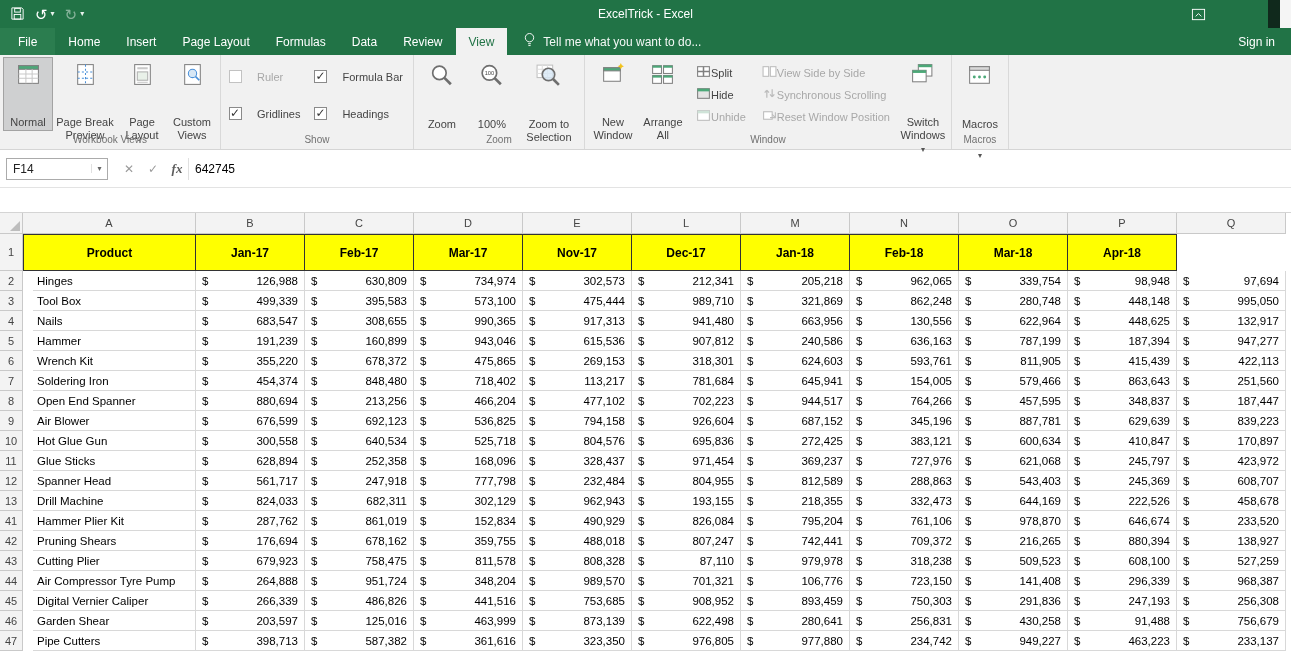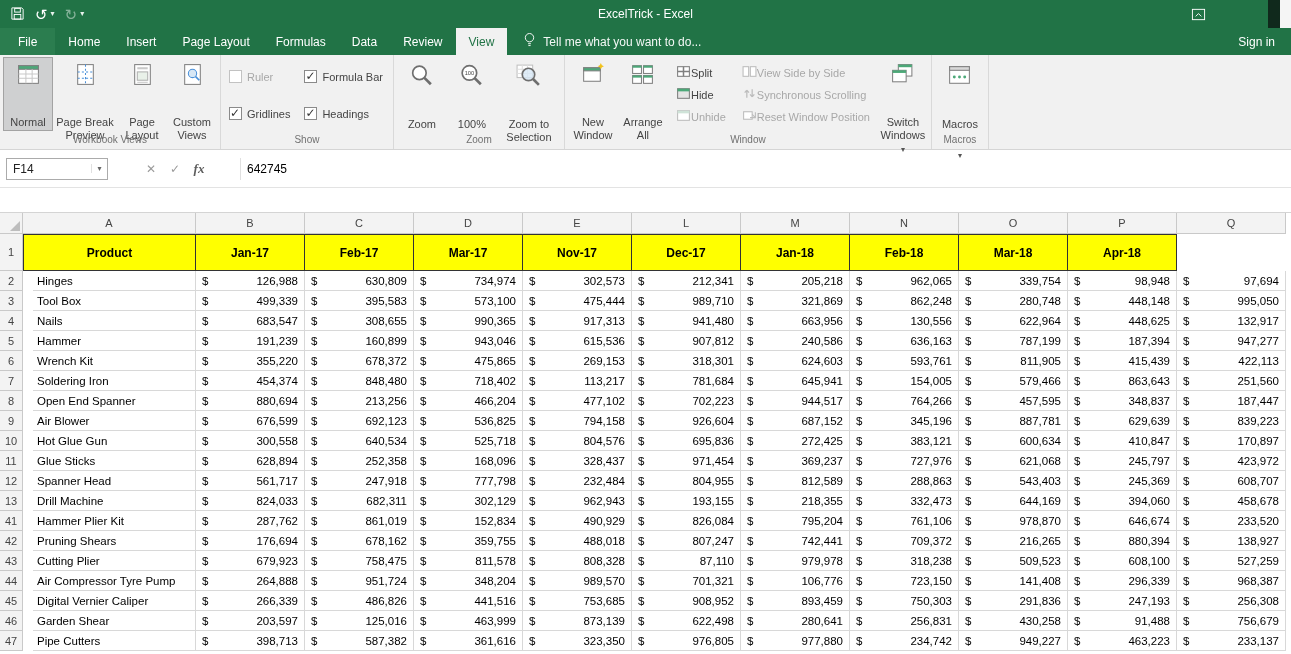--- a/index.html
+++ b/index.html
@@ -40,44 +40,44 @@
   .bigbtn.selected { background:#cfd0d1; border-color:#a3a3a3; }
   .biglabel { font-size:11px; line-height:13px; color:#444; text-align:center; margin-top:4px; }
   .dd { font-size:8px; color:#555; }
   .dd-block { display:block; font-size:8px; color:#555; line-height:8px; }
   .i24 { width:25px; height:25px; }
   .i26 { width:27px; height:27px; }
   .i14 { width:15px; height:15px; flex:none; }
 
   .showgrid { display:grid; grid-template-columns:auto auto; column-gap:14px; row-gap:13px;
     padding:15px 10px 0 8px; }
-  .chk { display:flex; align-items:center; gap:5px; font-size:11px; color:#444; cursor:default; }
+  .chk { display:flex; align-items:center; gap:15px; font-size:11px; color:#444; cursor:default; }
   .chk .box { width:13px; height:13px; background:#fff; border:1px solid #8a8a8a; position:relative; flex:none; }
   .chk.checked .box::after { content:"✓"; position:absolute; left:0; top:-2px; font-size:12px; color:#333; }
   .chk.disabled { color:#a8a8a8; }
   .chk.disabled .box { border-color:#c2c2c2; }
 
   .smallcol { display:flex; flex-direction:column; gap:3px; padding-top:6px; margin:0 4px; }
   .smallbtn { height:19px; display:flex; align-items:center; font-size:11px; color:#444;
     padding:0 4px; white-space:nowrap; cursor:default; }
   .smallbtn.disabled { color:#a8a8a8; }
 
   
   .fbar { height:38px; background:#fff; display:flex; align-items:center; padding:0 0 0 6px;
-    border-bottom:1px solid #e3e3e3;gap:22px; }
+    border-bottom:1px solid #e3e3e3; }
   .namebox { width:102px; height:22px; border:1px solid #ababab; background:#fff; display:flex;
     align-items:center; font-size:12px; color:#222; }
   .namebox .nbtext { flex:1; padding-left:6px; }
   .nb-arrow { width:16px; text-align:center; font-size:8px; color:#666; border-left:1px solid #e0e0e0; }
   .fb-btns { display:flex; align-items:center; margin-left:10px; gap:2px; }
   .fb-btn { width:22px; height:22px; display:flex; align-items:center; justify-content:center;
     font-size:12px; color:#9a9a9a; }
   .fb-btn.fx { font-family:"Liberation Serif","DejaVu Serif",serif; font-style:italic;
     font-weight:bold; color:#5e5e5e; font-size:13px; }
-  .fb-input { flex:1; height:22px; margin-left:8px; font-size:12px; color:#000; display:flex;
+  .fb-input { flex:1; height:22px; margin-left:0; font-size:12px; color:#000; display:flex;
     align-items:center; padding-left:6px; border-left:1px solid #e0e0e0; }
 
   .prehead { height:24px; background:#fff; }
 
   
   .sheet { background:#fff; }
   .srow { display:grid; grid-template-columns:23px 173px repeat(10,109px); height:20px; }
   .srow.hdrrow { height:37px; }
   .srow.colhrow { height:22px; border-top:1px solid #d4d4d4; }
   .rowh, .colh, .corner { background:#f3f3f3; display:flex; align-items:center; justify-content:center;
@@ -921,21 +921,21 @@
         <div class="cell vcell">
           <span>$</span>
           <span>332,473</span>
         </div>
         <div class="cell vcell">
           <span>$</span>
           <span>644,169</span>
         </div>
         <div class="cell vcell">
           <span>$</span>
-          <span>394,060</span>
+          <span>222,526</span>
         </div>
         <div class="cell vcell">
           <span>$</span>
           <span>458,678</span>
         </div>
       </div>
       <div class="srow">
         <div class="rowh">41</div>
         <div class="cell pcell">Hammer Plier Kit</div>
         <div class="cell vcell">

